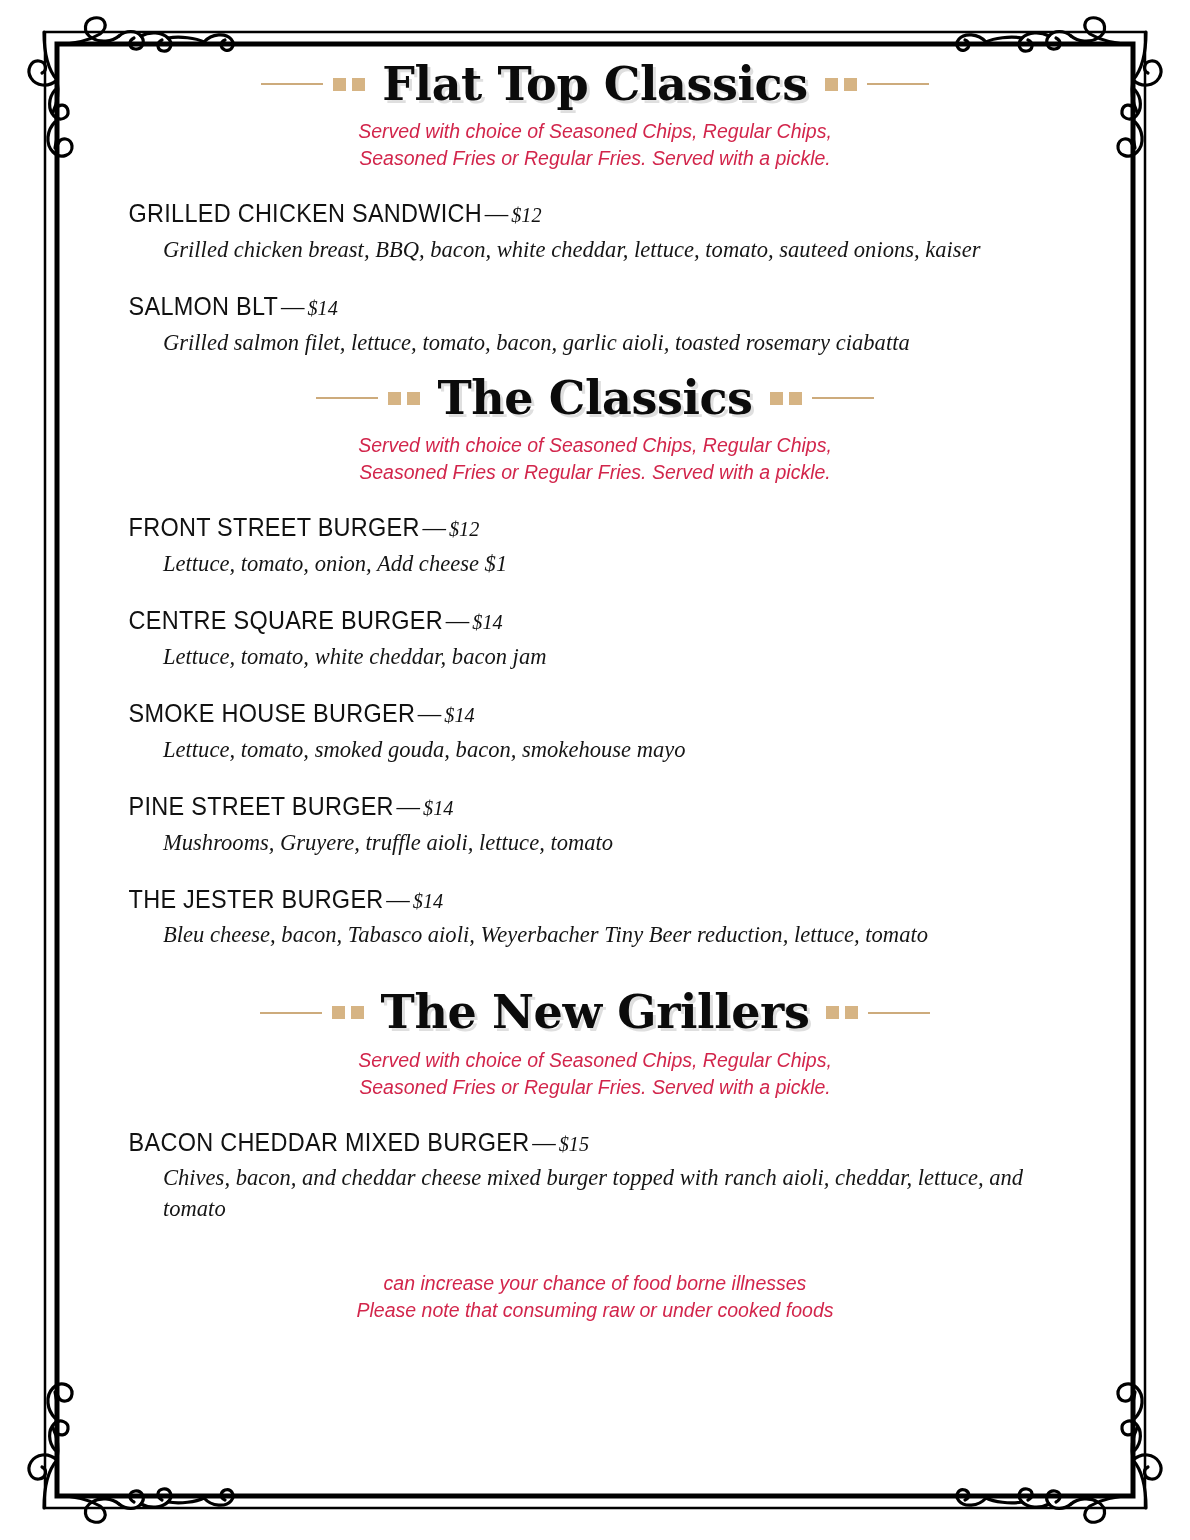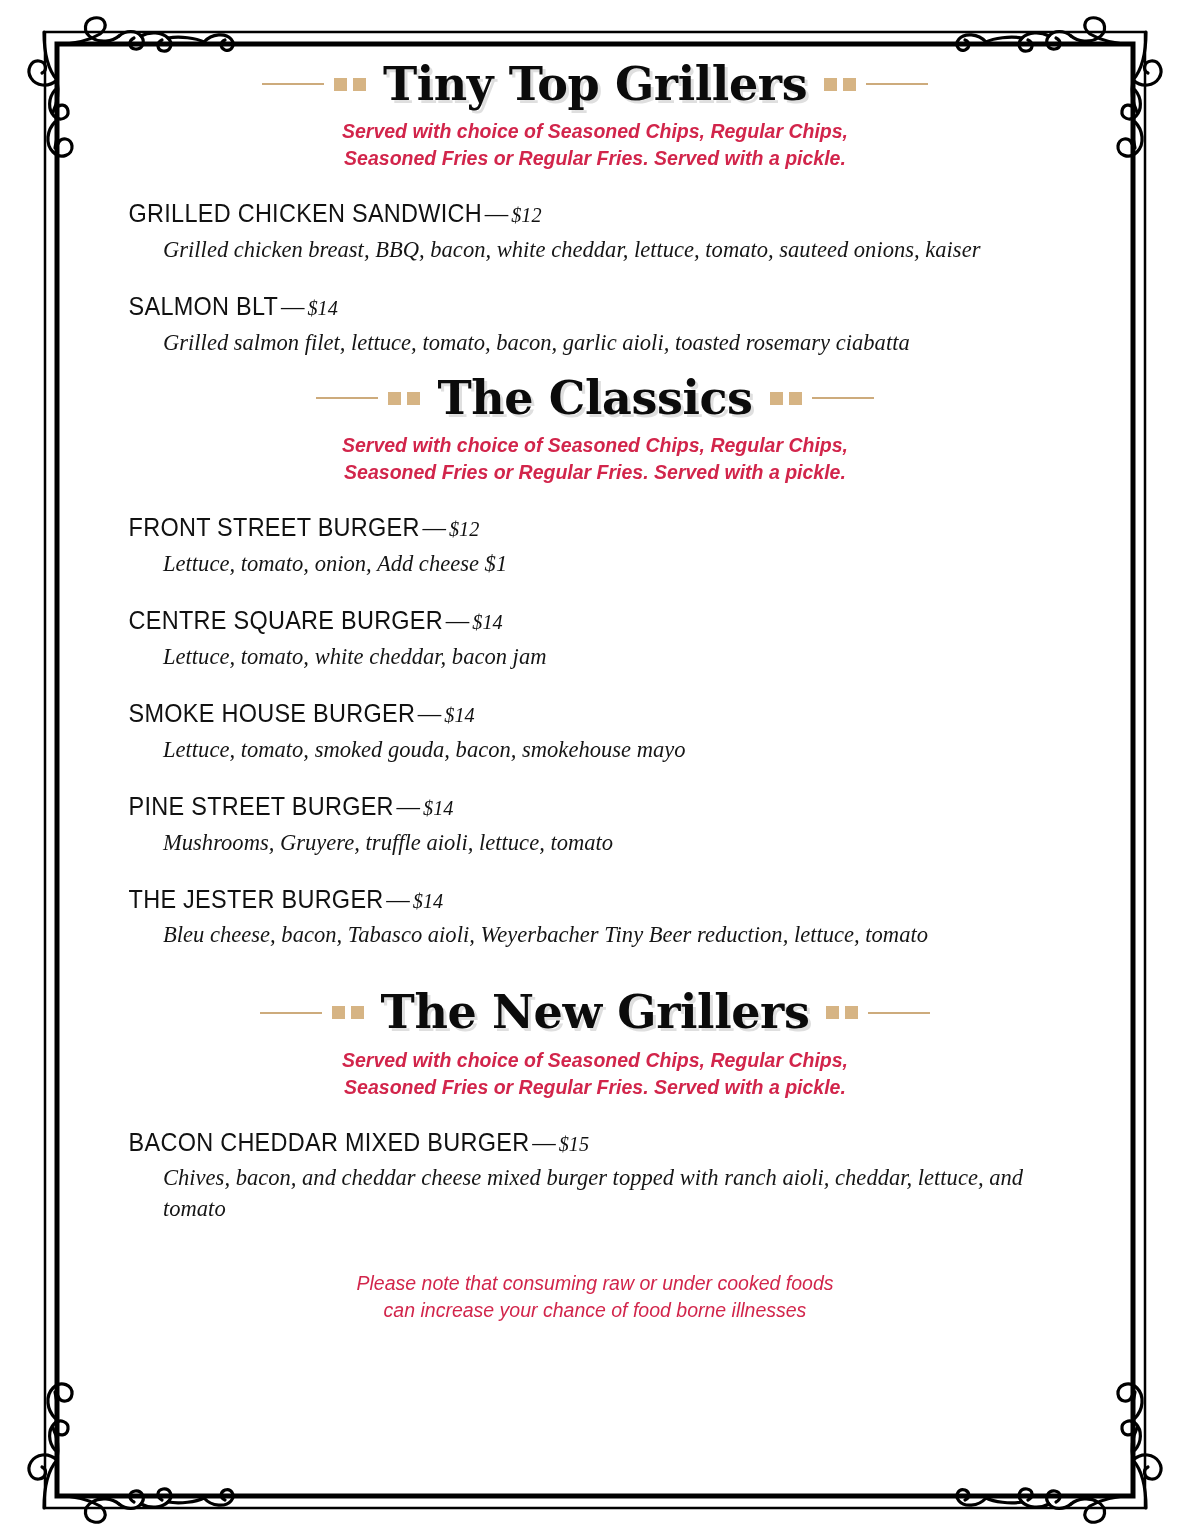--- a/index.html
+++ b/index.html
@@ -73,21 +73,21 @@
   
   .serve-note {
     color: #d2254b;
     font-family: "Liberation Sans", "DejaVu Sans", sans-serif;
     font-style: italic;
     font-size: 19.5px;
     line-height: 1.38;
     text-align: center;
     margin: 10px auto 0;
     max-width: 760px;
-    font-weight: 700;
+    font-weight: 400;
   }
   .serve-note .ln { display: block; }
 
   
   .items { margin-top: 26px; }
   .item { margin-bottom: 26px; }
   .item:last-child { margin-bottom: 0; }
   .item-name {
     font-family: "Liberation Sans", "DejaVu Sans", sans-serif;
     font-weight: 400;
@@ -211,21 +211,21 @@
   </svg>
 </div>
 
 <div id="page">
 
   <section class="section s1">
     <div class="section-head">
       <span class="sh-rule"></span>
       <span class="sh-sq first"></span>
       <span class="sh-sq"></span>
-      <span class="sh-title">Tiny Top Grillers</span>
+      <span class="sh-title">Flat Top Classics</span>
       <span class="sh-sq"></span>
       <span class="sh-sq last"></span>
       <span class="sh-rule"></span>
     </div>
     <p class="serve-note">
       <span class="ln">Served with choice of Seasoned Chips, Regular Chips,</span>
       <span class="ln">Seasoned Fries or Regular Fries. Served with a pickle.</span>
     </p>
     <div class="items">
       <div class="item">
@@ -293,17 +293,17 @@
     </p>
     <div class="items">
       <div class="item">
         <div class="item-name"><span>BACON CHEDDAR MIXED BURGER</span><span class="dash">—</span><span class="price">$15</span></div>
         <div class="item-desc">Chives, bacon, and cheddar cheese mixed burger topped with ranch aioli, cheddar, lettuce, and tomato</div>
       </div>
     </div>
   </section>
 
   <p class="disclaimer">
+    <span class="ln">can increase your chance of food borne illnesses</span>
     <span class="ln">Please note that consuming raw or under cooked foods</span>
-    <span class="ln">can increase your chance of food borne illnesses</span>
   </p>
 
 </div>
 
 </body></html>

